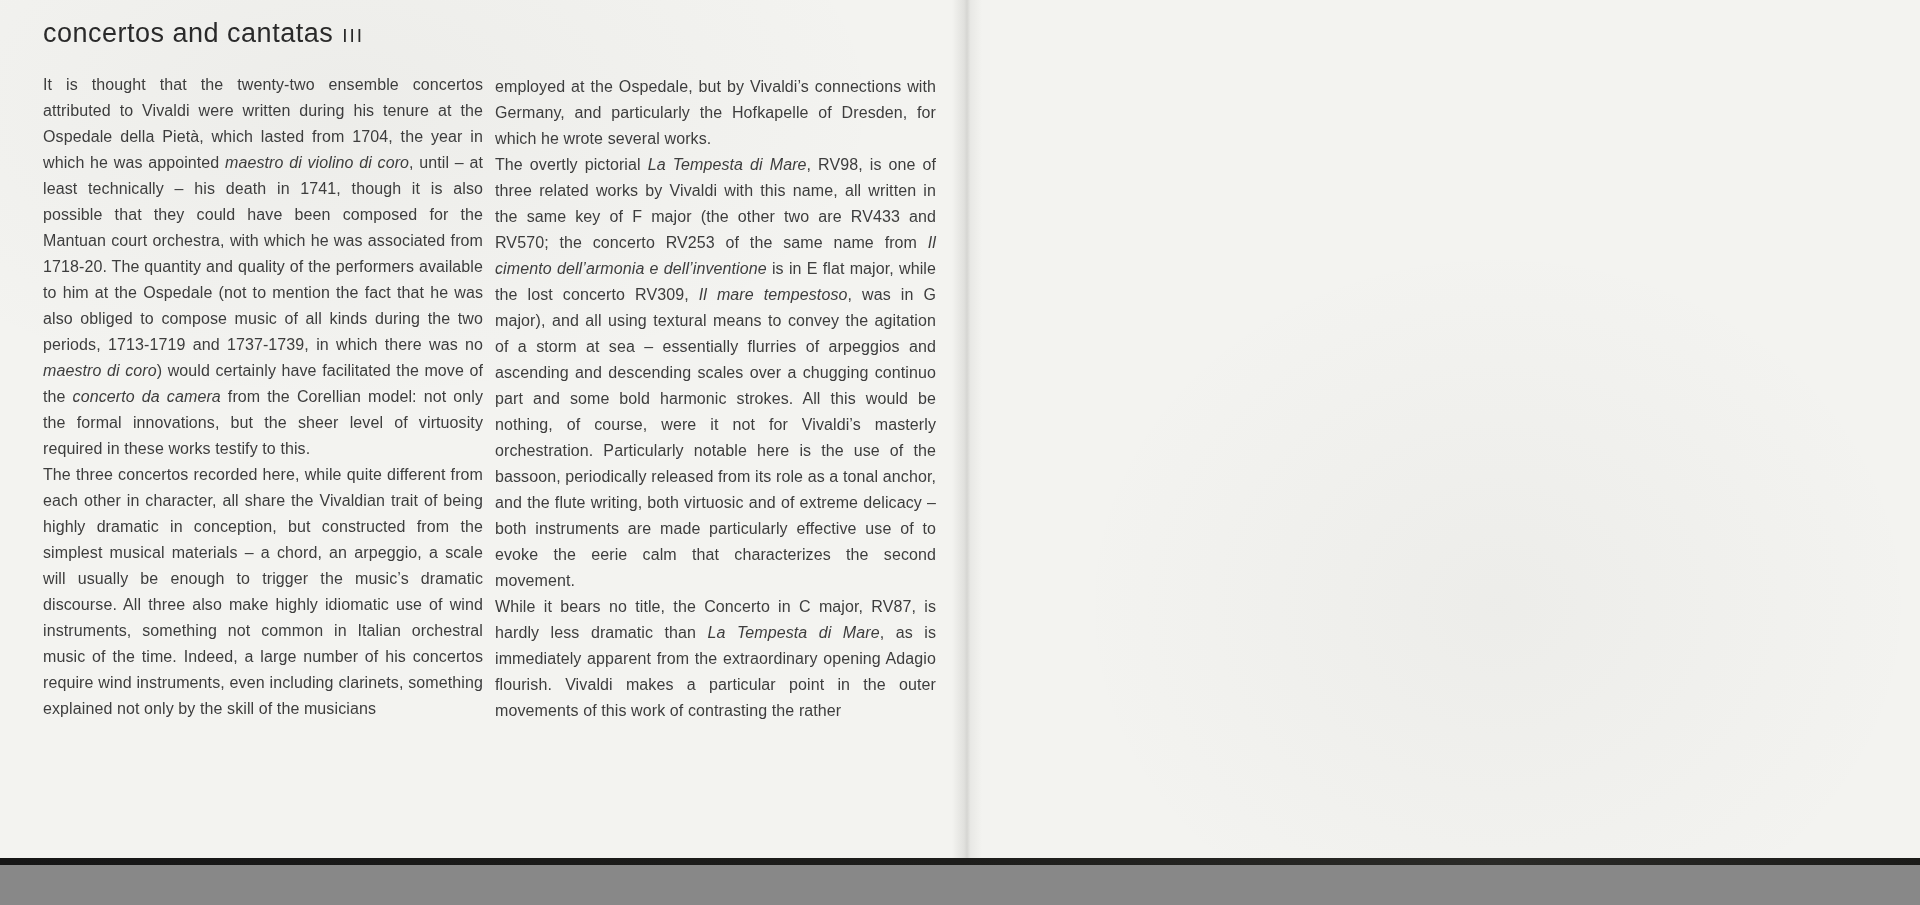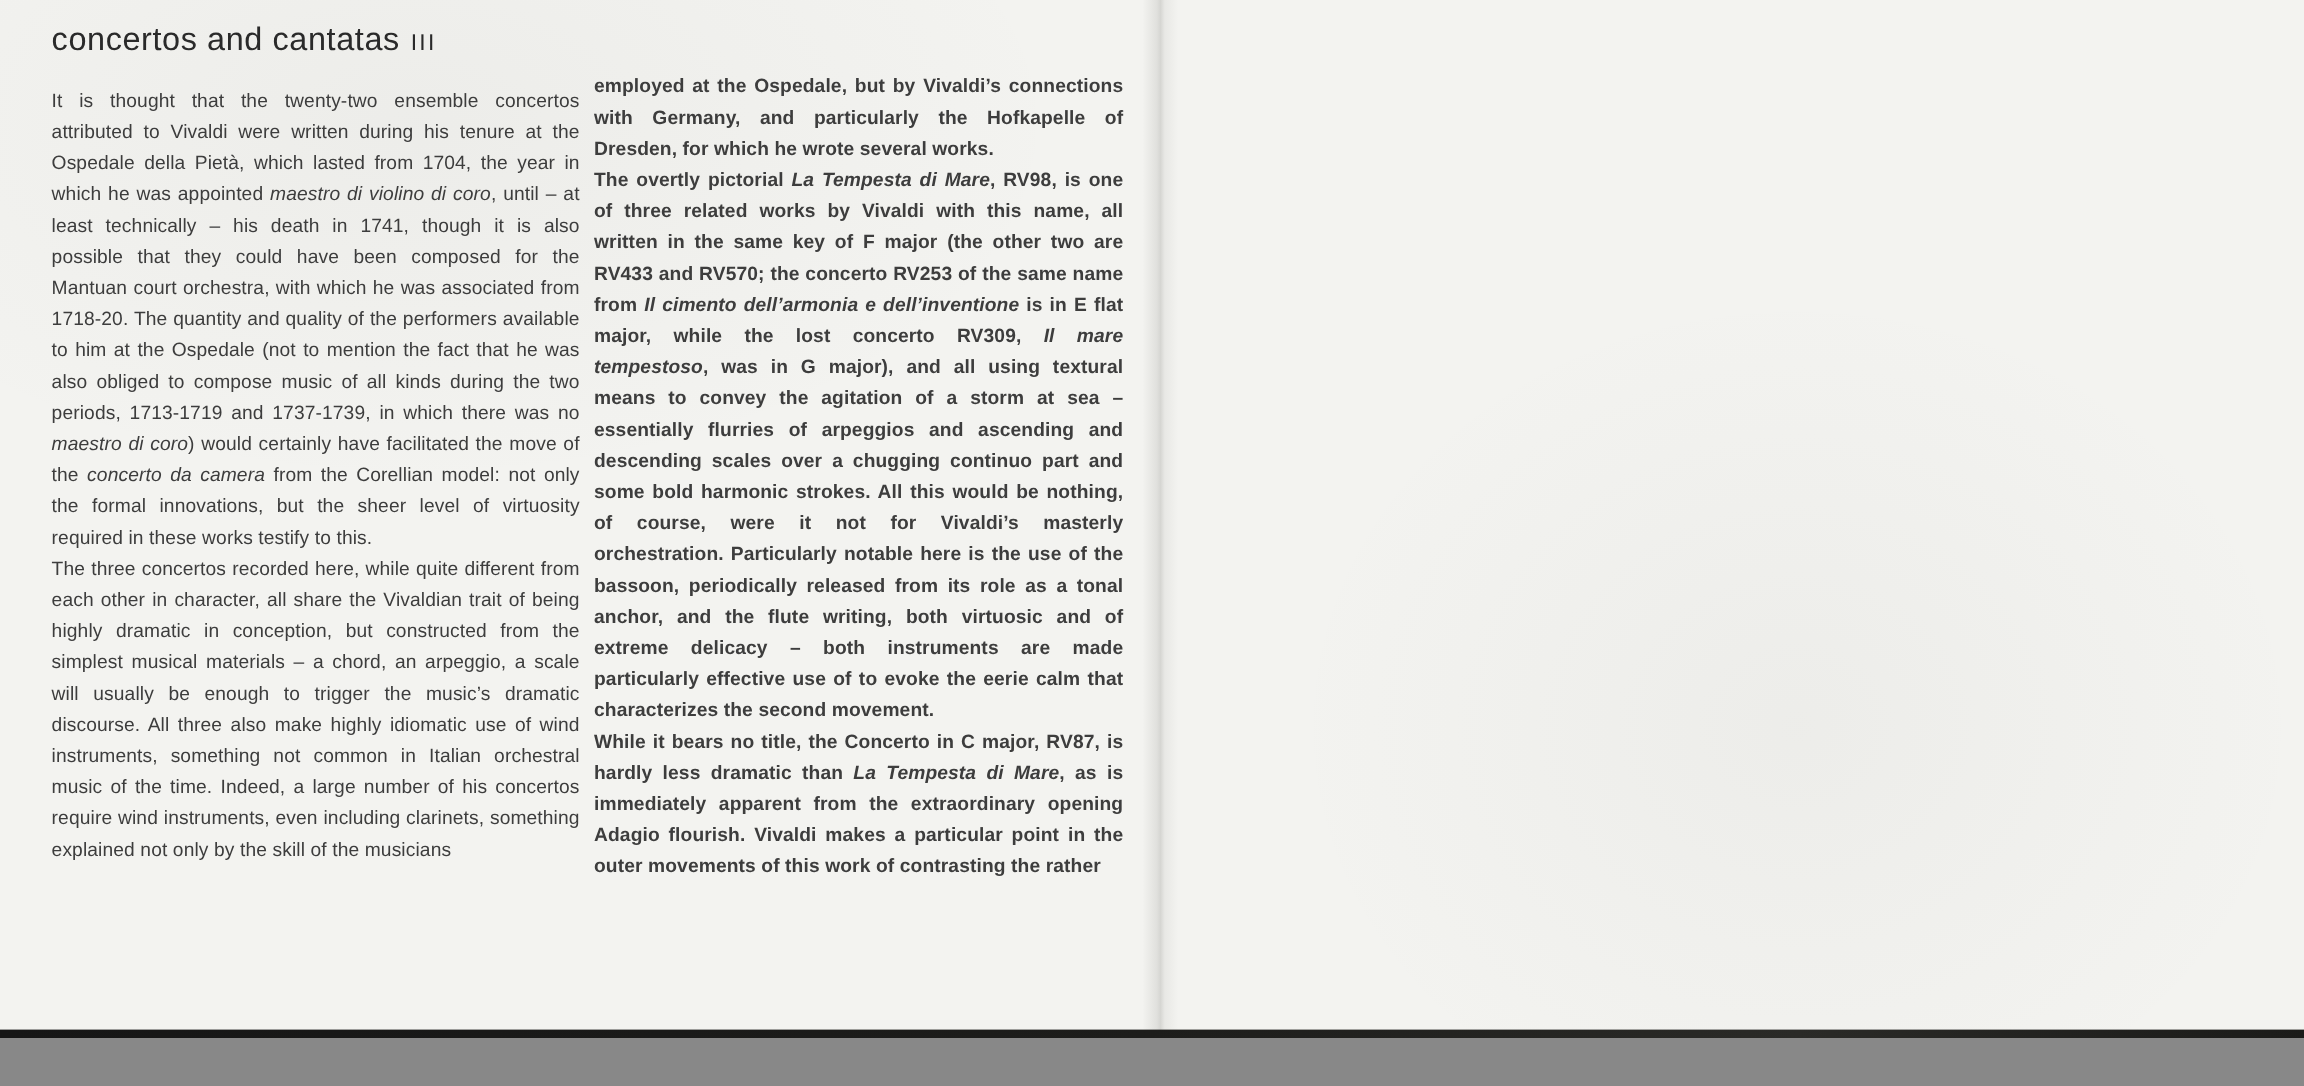--- a/index.html
+++ b/index.html
@@ -44,21 +44,21 @@
   .title-numeral{
     font-size:19px;letter-spacing:2px;margin-left:9px;color:#2a2a2a;
   }
   .text-column{
     position:absolute;
     font-size:16px;line-height:26px;
     text-align:justify;
     letter-spacing:0.1px;
   }
   .col-1{left:43px;top:72px;width:440px;}
-  .col-2{left:495px;top:60px;width:441px;font-weight:bold;}
+  .col-2{left:495px;top:74px;width:441px;}
   .text-column p{margin:0;}
   .text-column em{font-style:italic;}
   .page-number{
     position:absolute;font-size:25px;color:#4d7c0f;letter-spacing:1px;
   }
   .page-number-left{left:460px;top:866px;}
 </style>
 </head>
 <body>
 

